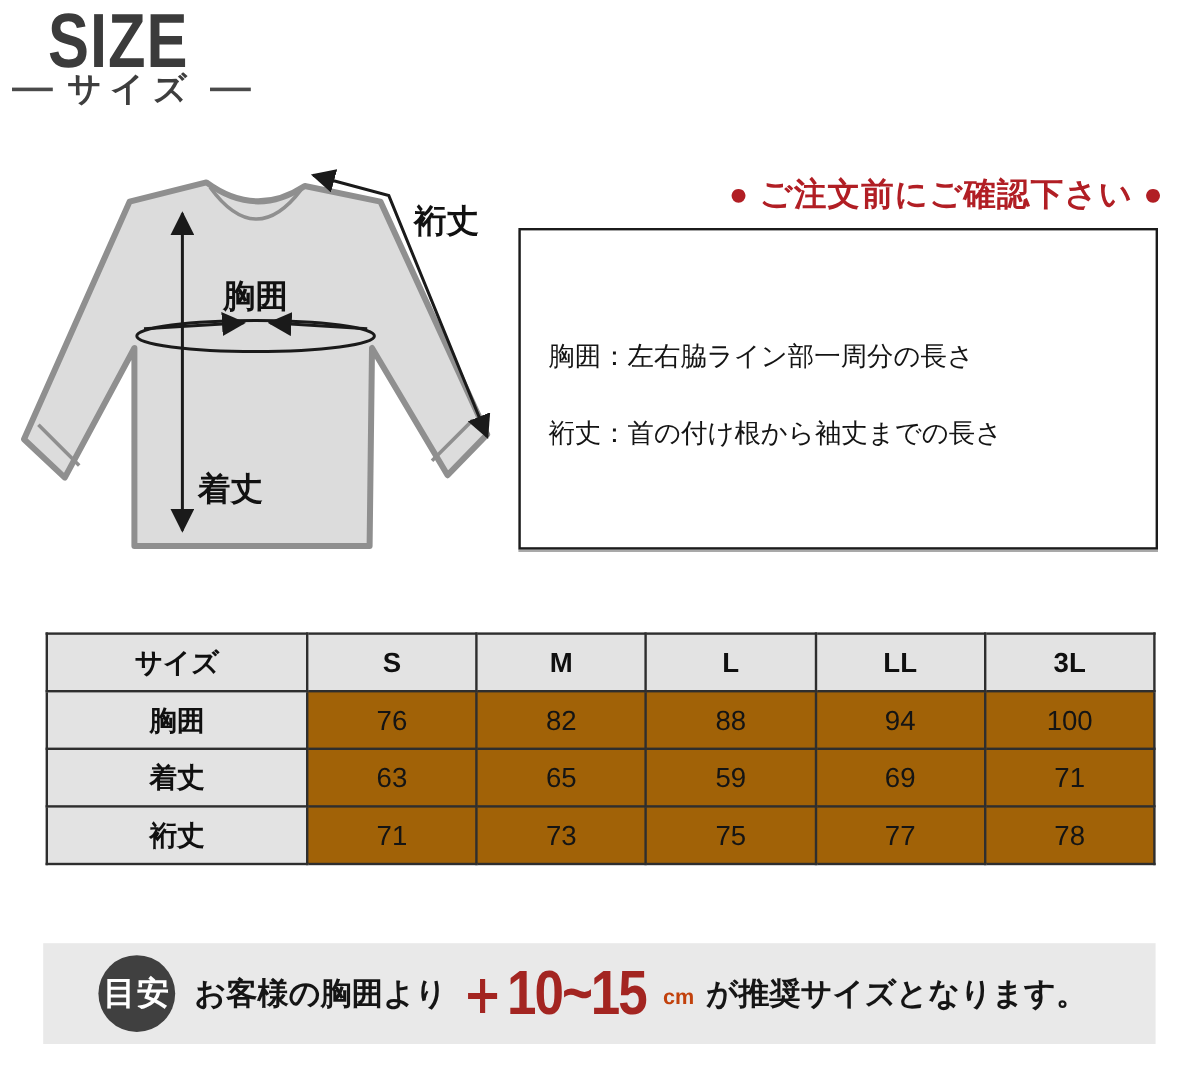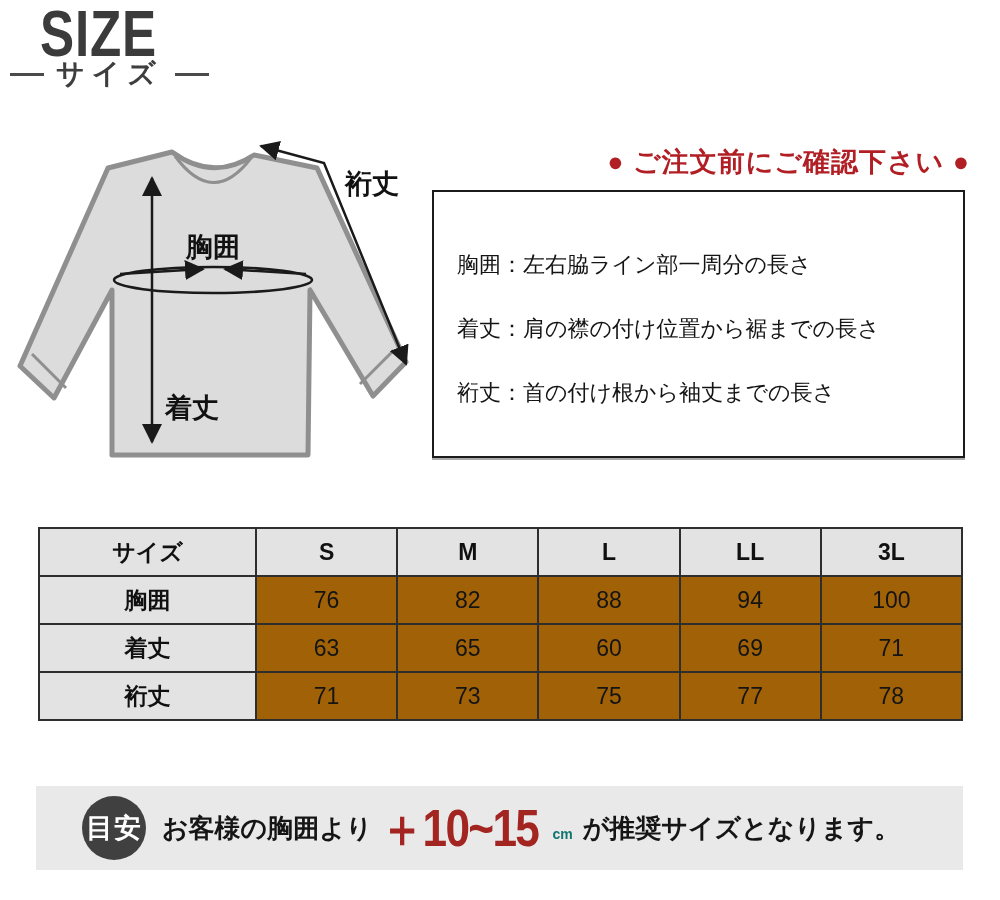--- a/index.html
+++ b/index.html
@@ -37,21 +37,21 @@
 
   
   .banner{position:absolute;left:36px;top:786px;width:927px;height:84px;background:#e9e9e9;
           display:flex;align-items:center;padding-left:46px;box-sizing:border-box;}
   .badge{width:64px;height:64px;border-radius:50%;background:#404040;color:#fff;flex:0 0 auto;
          display:flex;align-items:center;justify-content:center;font-size:27px;font-weight:700;letter-spacing:1px;}
   .banner-textrow{display:flex;align-items:center;margin-left:16px;}
   .b-before,.b-after{font-size:26px;font-weight:700;color:#151515;white-space:nowrap;}
   .b-hl{font-size:52px;font-weight:800;color:#a32521;letter-spacing:-2px;line-height:1;
         display:inline-block;transform:scaleX(.85);transform-origin:left center;margin:0 0 0 8px;white-space:nowrap;}
-  .b-unit{font-size:14px;font-weight:800;color:#0f766e;align-self:flex-end;margin:0 10px 12px -14px;}
+  .b-unit{font-size:18px;font-weight:800;color:#c2410c;align-self:flex-end;margin:0 10px 12px -14px;}
 </style>
 </head>
 <body>
 
 <div class="canvas">
 
   <div class="size-title">SIZE</div>
   <div class="size-sub">
     <span class="dash"></span>
     <span class="txt">サイズ</span>
@@ -82,21 +82,20 @@
     <path d="M259,16 L322,33 L404,234" fill="none" stroke="#1a1a1a" stroke-width="2.5" marker-start="url(#ah)" marker-end="url(#ah)"></path>
 
     <text x="211" y="126" text-anchor="middle">胸囲</text>
     <text x="163" y="287">着丈</text>
     <text x="343" y="63">裄丈</text>
   </svg>
 
   <div class="notice-heading">● ご注文前にご確認下さい ●</div>
   <div class="notice-box">
     <div class="notice-line">胸囲：左右脇ライン部一周分の長さ</div>
-    <div class="notice-line">着丈：肩の襟の付け位置から裾までの長さ</div>
     <div class="notice-line">裄丈：首の付け根から袖丈までの長さ</div>
   </div>
 
   <div class="size-table-wrap">
     <table class="size-table">
       <colgroup>
         <col class="c0">
           <col>
           <col>
           <col>
@@ -119,21 +118,21 @@
           <td class="val">76</td>
           <td class="val">82</td>
           <td class="val">88</td>
           <td class="val">94</td>
           <td class="val">100</td>
         </tr>
         <tr>
           <td class="rowlabel">着丈</td>
           <td class="val">63</td>
           <td class="val">65</td>
-          <td class="val">60</td>
+          <td class="val">59</td>
           <td class="val">69</td>
           <td class="val">71</td>
         </tr>
         <tr>
           <td class="rowlabel">裄丈</td>
           <td class="val">71</td>
           <td class="val">73</td>
           <td class="val">75</td>
           <td class="val">77</td>
           <td class="val">78</td>

